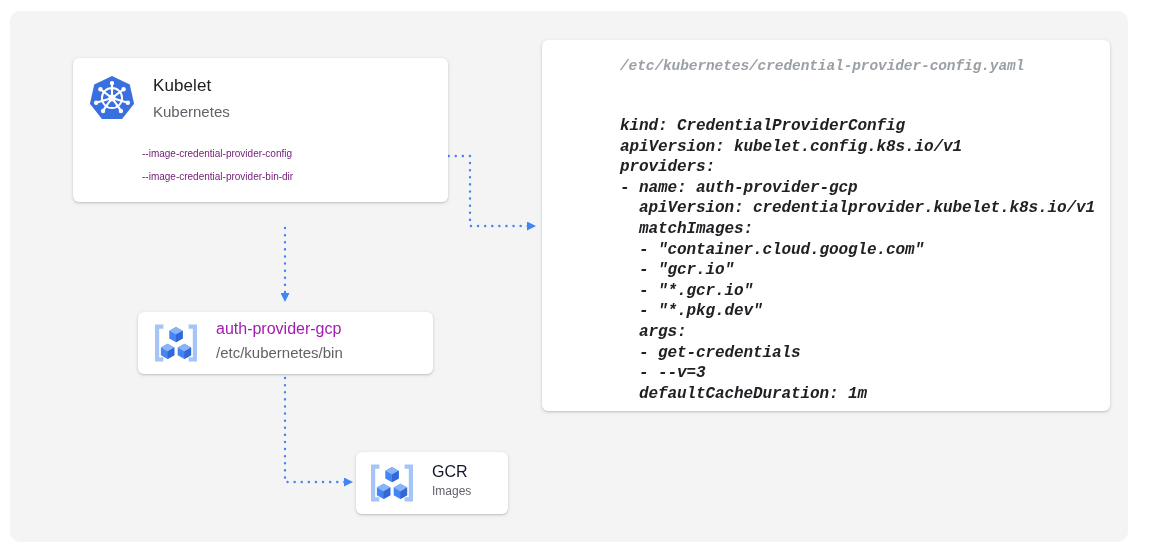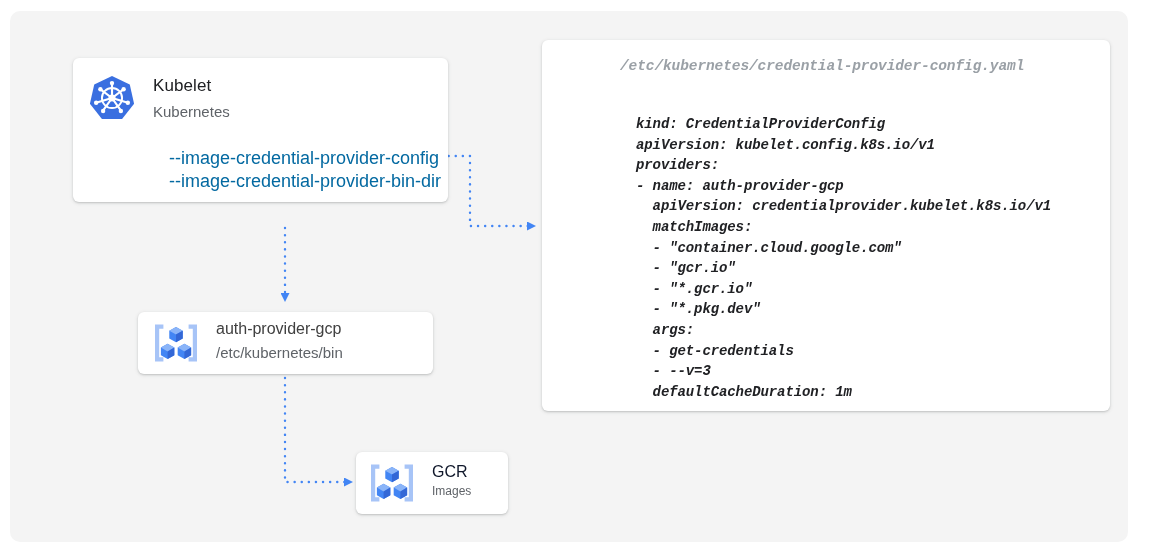--- a/index.html
+++ b/index.html
@@ -28,31 +28,31 @@
   .kubelet-icon{position:absolute;left:15px;top:16px;width:48px;height:48px;}
   .kubelet-title{
     position:absolute;left:80px;top:18px;
     font-size:17px;color:#202124;letter-spacing:.1px;
   }
   .kubelet-sub{
     position:absolute;left:80px;top:45px;
     font-size:15px;color:#5f6368;
   }
   .flag{
-    position:absolute;left:96px;font-size:18px;color:#0369a1;
+    position:absolute;left:69px;font-size:10px;color:#701a75;
     white-space:nowrap;
   }
   .flag-1{top:90px;}
   .flag-2{top:113px;}
 
   
   .authp-card{left:138px;top:312px;width:295px;height:62px;}
   .authp-icon{position:absolute;left:12px;top:10px;width:52px;height:42px;}
   .authp-title{
-    position:absolute;left:78px;top:8px;font-size:16px;color:#404040;
+    position:absolute;left:78px;top:8px;font-size:16px;color:#a21caf;
     white-space:nowrap;
   }
   .authp-sub{
     position:absolute;left:78px;top:32px;font-size:15px;color:#5f6368;
     white-space:nowrap;
   }
 
   
   .gcr-card{left:356px;top:452px;width:152px;height:62px;}
   .gcr-icon{position:absolute;left:10px;top:10px;width:52px;height:42px;}
@@ -63,22 +63,22 @@
   .code-card{left:542px;top:40px;width:568px;height:371px;}
   .code-path{
     position:absolute;left:78px;top:18px;
     font-family:"Liberation Mono", monospace;
     font-weight:bold;font-style:italic;font-size:14.5px;
     color:#9aa0a6;white-space:pre;letter-spacing:-0.1px;
   }
   .code-body{
     position:absolute;left:78px;top:60px;
     font-family:"Liberation Mono", monospace;
-    font-weight:bold;font-style:italic;font-size:14px;
-    color:#202124;white-space:pre;line-height:20.6px;letter-spacing:-0.1px;margin-left:16px;
+    font-weight:bold;font-style:italic;font-size:16px;
+    color:#202124;white-space:pre;line-height:20.6px;letter-spacing:-0.1px;
   }
 
   
   .connectors{position:absolute;left:0;top:0;width:1150px;height:556px;pointer-events:none;}
 </style>
 </head>
 <body>
 
 <div id="stage">
 

